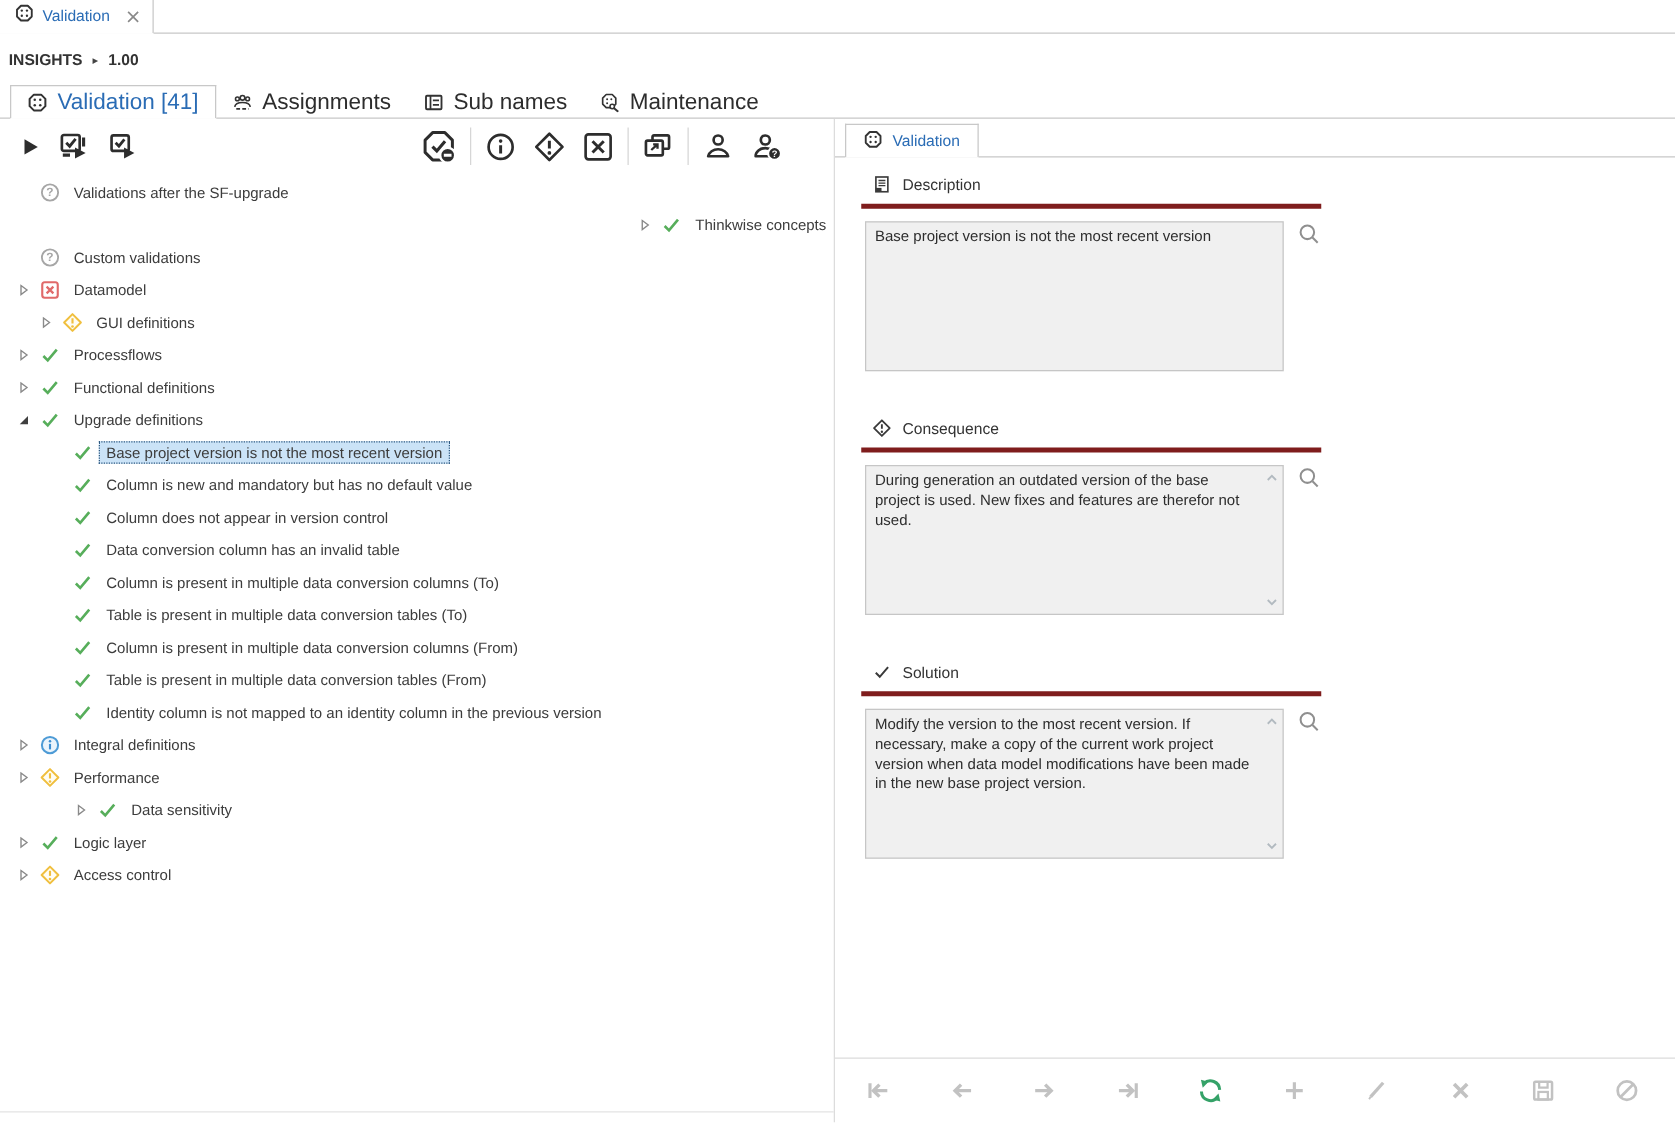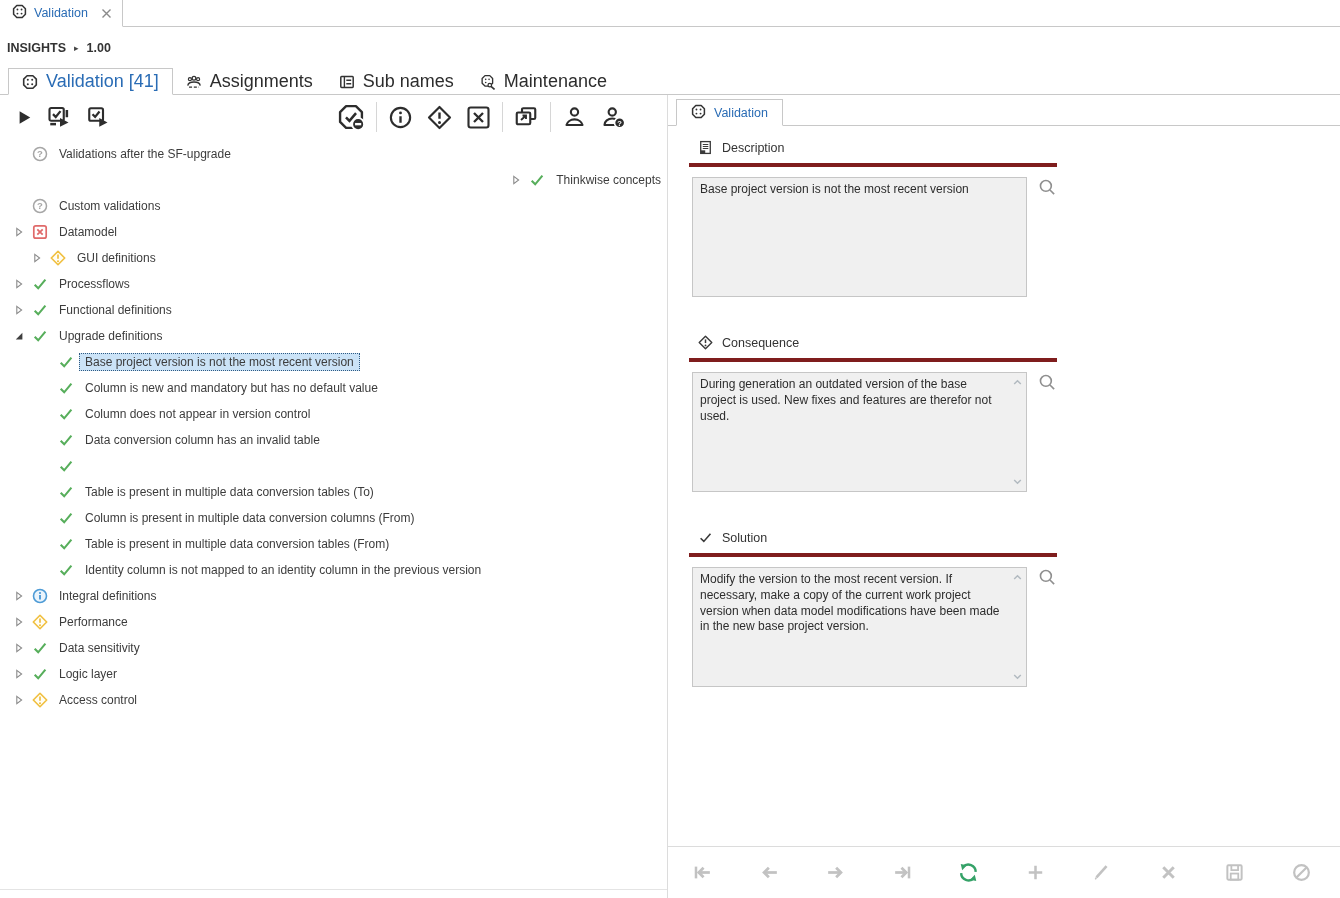--- a/index.html
+++ b/index.html
@@ -407,20 +407,21 @@
             </span>
             <span class="node-label">Data conversion column has an invalid table</span>
           </div>
           <div class="tree-row" style="padding-left: 38px;">
             <span class="expander"></span>
             <span class="node-icon">
               <svg width="16" height="16" viewBox="0 0 16 16">
                 <path d="M2.7 8.8 L6.2 12.3 L13.4 3.7" fill="none" stroke="#57ae5b" stroke-width="2.1"></path>
               </svg>
             </span>
+            <span class="node-label">Column is present in multiple data conversion columns (To)</span>
           </div>
           <div class="tree-row" style="padding-left: 38px;">
             <span class="expander"></span>
             <span class="node-icon">
               <svg width="16" height="16" viewBox="0 0 16 16">
                 <path d="M2.7 8.8 L6.2 12.3 L13.4 3.7" fill="none" stroke="#57ae5b" stroke-width="2.1"></path>
               </svg>
             </span>
             <span class="node-label">Table is present in multiple data conversion tables (To)</span>
           </div>
@@ -474,21 +475,21 @@
             </span>
             <span class="node-icon">
               <svg width="16" height="16" viewBox="0 0 16 16">
                 <path d="M8 1.3 L14.7 8 L8 14.7 L1.3 8 Z" fill="#fffdf4" stroke="#f0bf3e" stroke-width="1.6" stroke-linejoin="round"></path>
                 <path d="M8 4.6 V8.7" stroke="#f0bf3e" stroke-width="1.7"></path>
                 <circle cx="8" cy="11.2" r="1.05" fill="#f0bf3e"></circle>
               </svg>
             </span>
             <span class="node-label">Performance</span>
           </div>
-          <div class="tree-row" style="padding-left: 12px;">
+          <div class="tree-row" style="padding-left: 12px; margin-left: 46px;">
             <span class="expander">
               <svg width="10" height="10" viewBox="0 0 10 10">
                 <path d="M2.8 1.4 L7.6 5 L2.8 8.6 Z" fill="none" stroke="#8a8a8a" stroke-width="1.1"></path>
               </svg>
             </span>
             <span class="node-icon">
               <svg width="16" height="16" viewBox="0 0 16 16">
                 <path d="M2.7 8.8 L6.2 12.3 L13.4 3.7" fill="none" stroke="#57ae5b" stroke-width="2.1"></path>
               </svg>
             </span>

